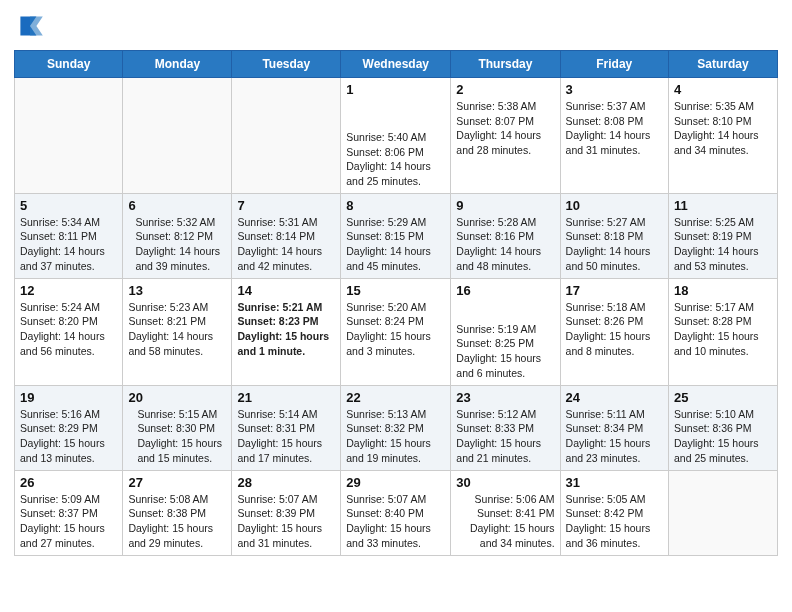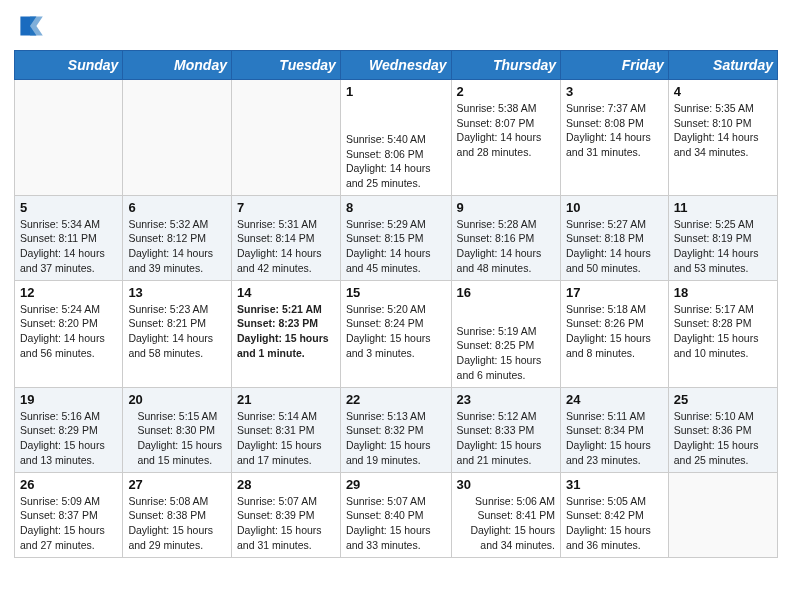--- a/index.html
+++ b/index.html
@@ -53,26 +53,25 @@
       color: #444;
     }
     .calendar {
       width: 100%;
       border-collapse: collapse;
       border: 1px solid #ccc;
     }
     .calendar th {
       background: #2979c2;
       color: #fff;
-      font-size: 14px;
+      font-size: 12px;
       font-weight: bold;
       padding: 6px 4px;
-      text-align: right;
+      text-align: center;
       border: 1px solid #2060a8;
-      font-style: italic;
     }
     .calendar td {
       width: 113px;
       vertical-align: top;
       padding: 4px 5px 4px 5px;
       border: 1px solid #ccc;
       font-size: 11px;
       color: #222;
       background: #fff;
       min-height: 80px;
@@ -148,21 +147,21 @@
           </td>
           <td style="background: rgb(255, 255, 255);">
             <span class="day-number">2</span>
             <div class="cell-info" style="white-space: pre-line;">Sunrise: 5:38 AM
 Sunset: 8:07 PM
 Daylight: 14 hours
 and 28 minutes.</div>
           </td>
           <td style="background: rgb(255, 255, 255);">
             <span class="day-number">3</span>
-            <div class="cell-info" style="white-space: pre-line;">Sunrise: 7:37 AM
+            <div class="cell-info" style="white-space: pre-line;">Sunrise: 5:37 AM
 Sunset: 8:08 PM
 Daylight: 14 hours
 and 31 minutes.</div>
           </td>
           <td style="background: rgb(255, 255, 255);">
             <span class="day-number">4</span>
             <div class="cell-info" style="white-space: pre-line;">Sunrise: 5:35 AM
 Sunset: 8:10 PM
 Daylight: 14 hours
 and 34 minutes.</div>
@@ -171,21 +170,21 @@
         <tr>
           <td style="background: rgb(240, 244, 248);">
             <span class="day-number">5</span>
             <div class="cell-info" style="white-space: pre-line;">Sunrise: 5:34 AM
 Sunset: 8:11 PM
 Daylight: 14 hours
 and 37 minutes.</div>
           </td>
           <td style="background: rgb(240, 244, 248);">
             <span class="day-number">6</span>
-            <div class="cell-info" style="white-space: pre-line;">Sunrise: 5:32 AM
+            <div class="cell-info" style="white-space: pre-line; margin-left: 7px;">Sunrise: 5:32 AM
 Sunset: 8:12 PM
 Daylight: 14 hours
 and 39 minutes.</div>
           </td>
           <td style="background: rgb(240, 244, 248);">
             <span class="day-number">7</span>
             <div class="cell-info" style="white-space: pre-line;">Sunrise: 5:31 AM
 Sunset: 8:14 PM
 Daylight: 14 hours
 and 42 minutes.</div>

